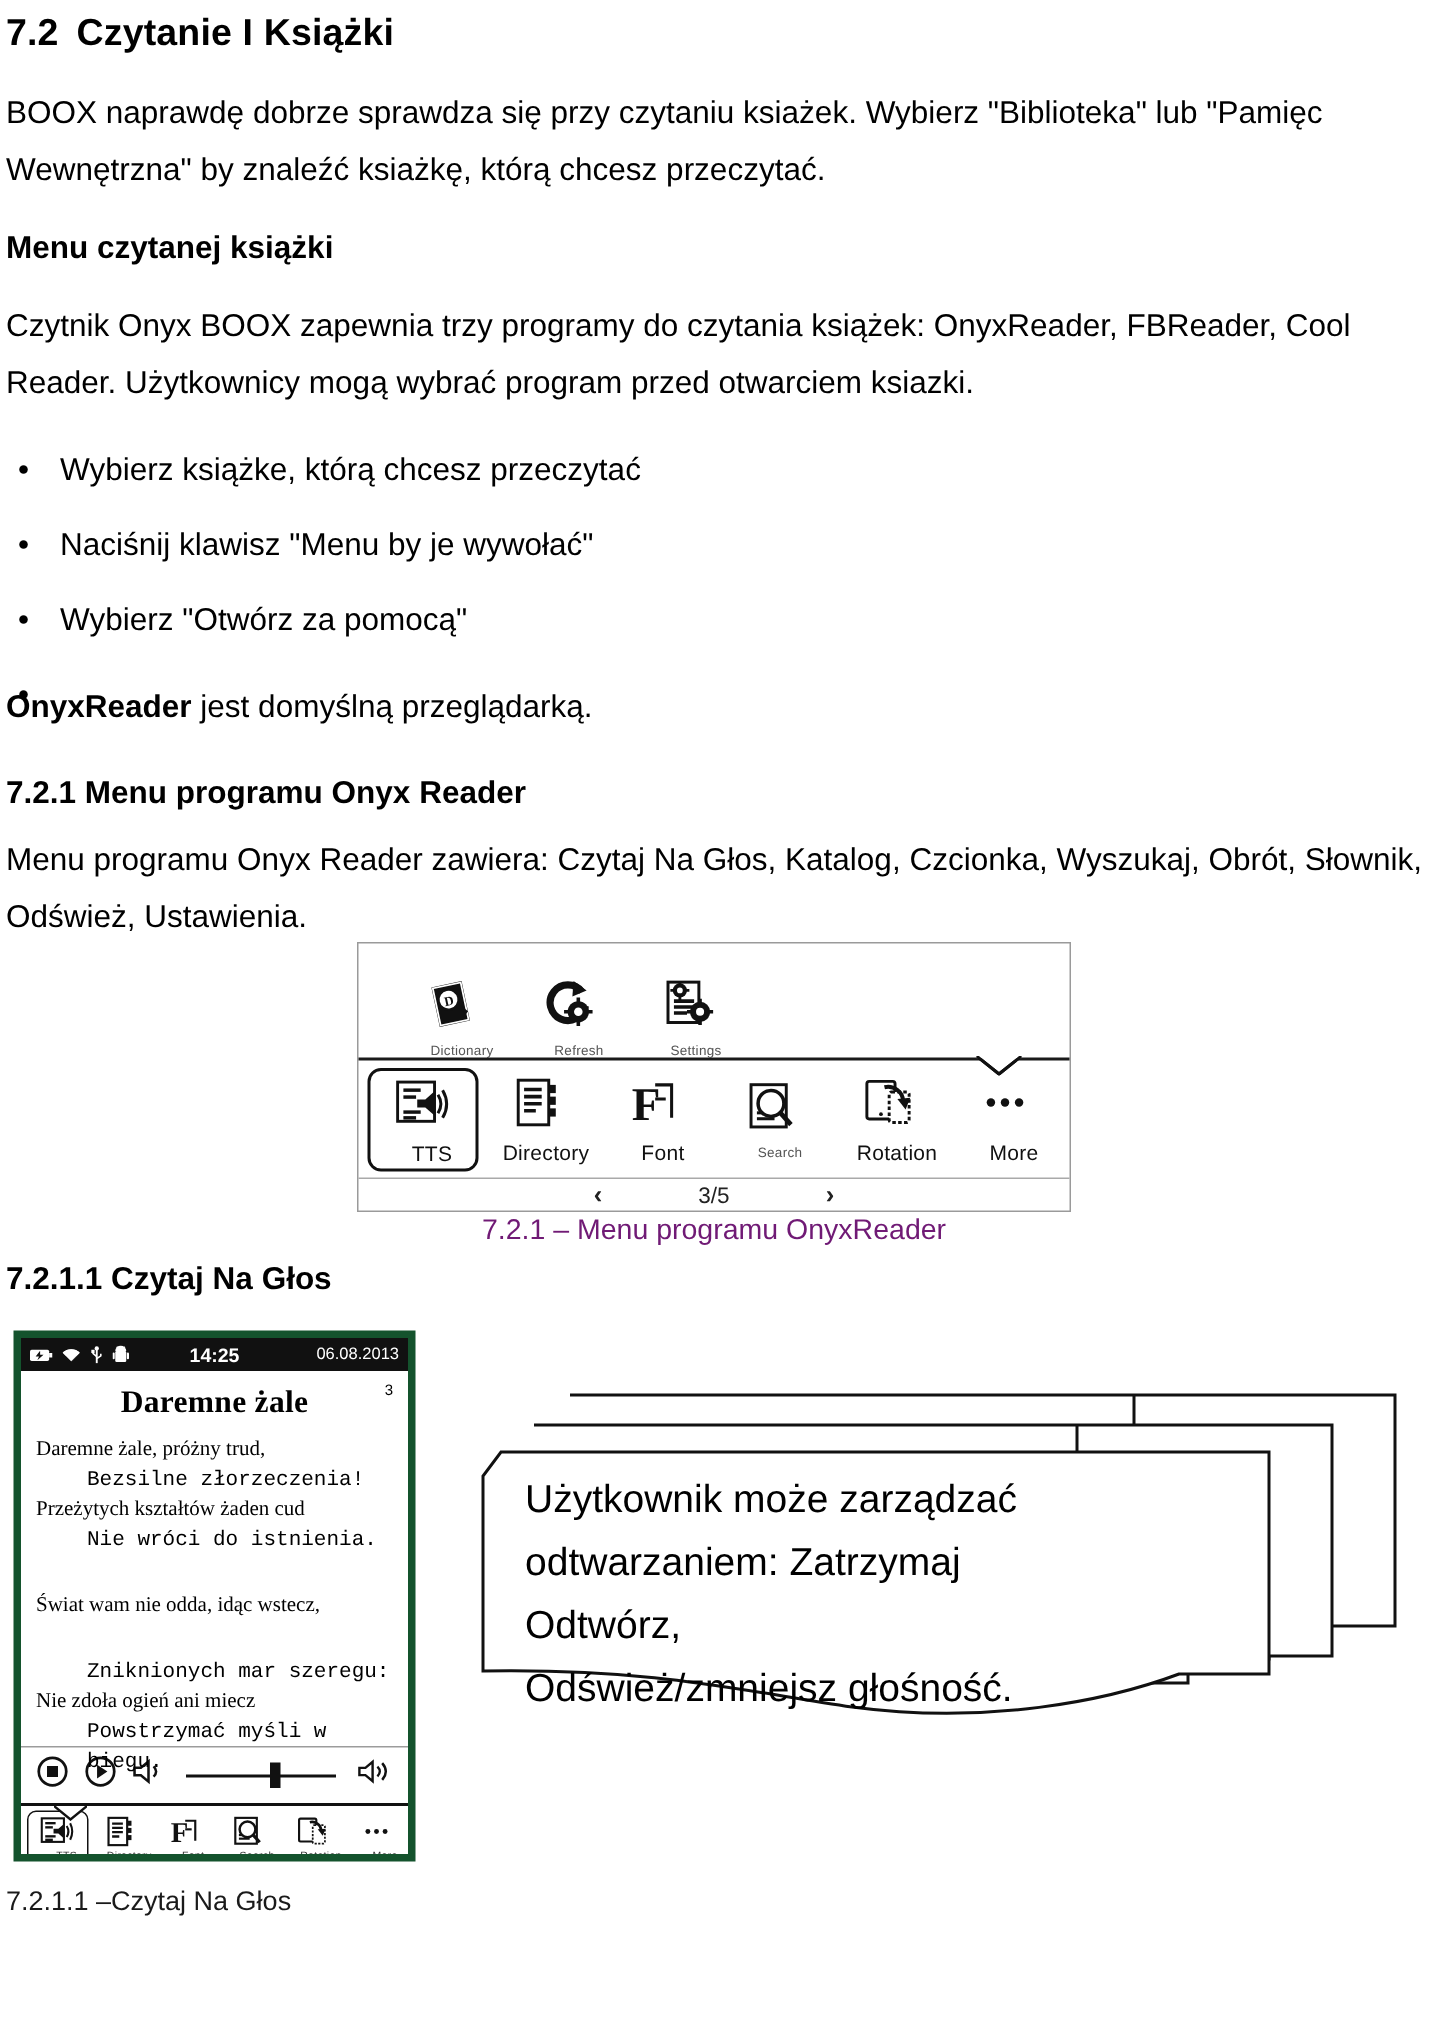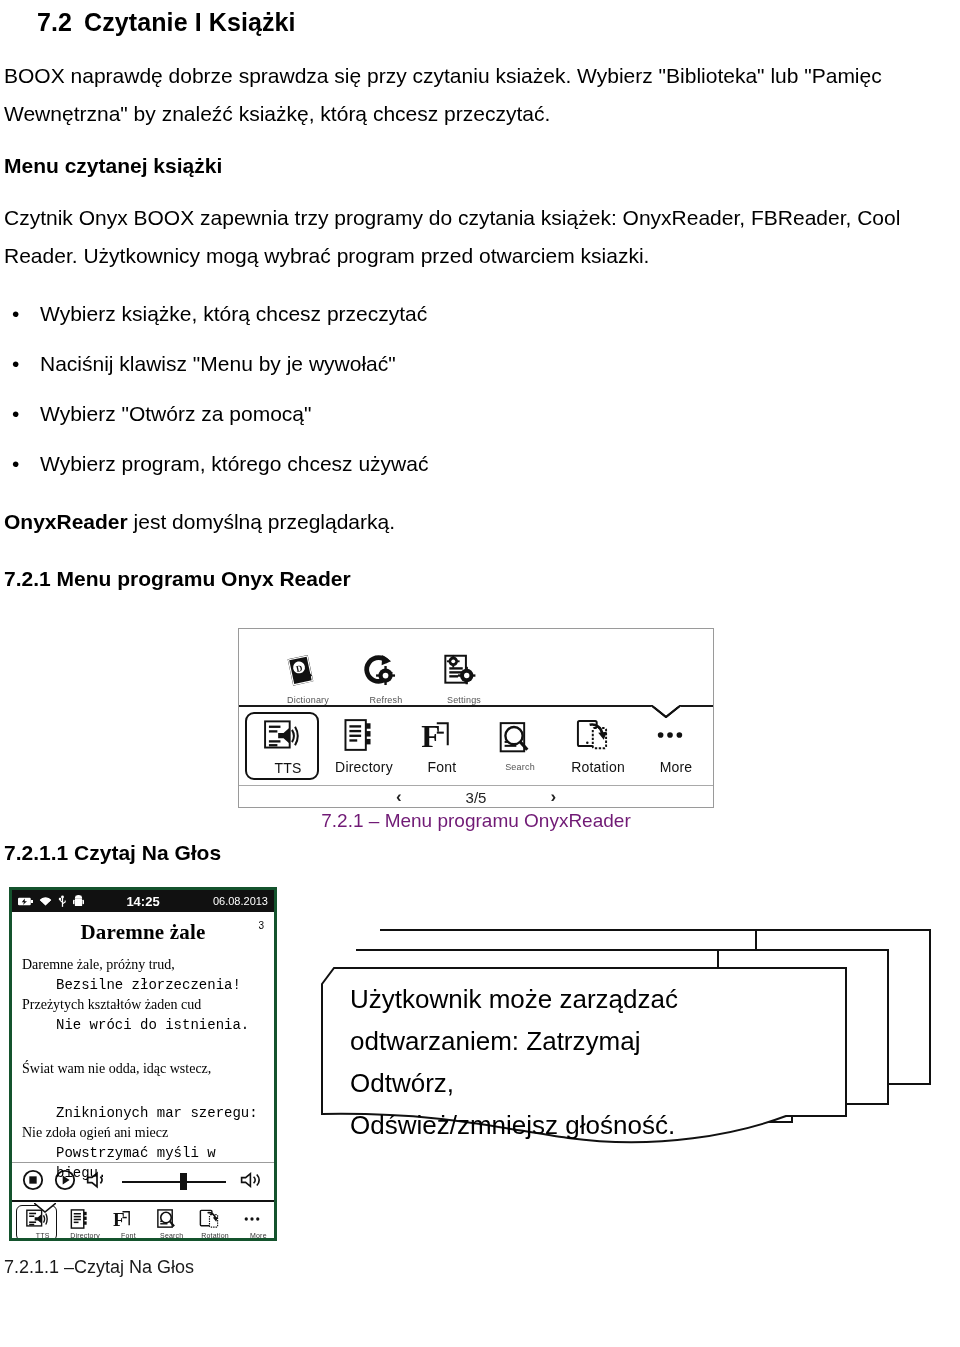--- a/index.html
+++ b/index.html
@@ -11,21 +11,21 @@
     position:relative;
     overflow:hidden;
   }
   .page{position:relative;width:960px;height:1347px;padding:0;box-sizing:border-box;}
 
   
   .h2{
     font-size:25px;font-weight:bold;letter-spacing:.1px;
     margin:8px 0 0 4px;
   }
-  .h2 .num{margin-right:12px;margin-left:33px;}
+  .h2 .num{margin-right:12px;}
   .h3{
     font-size:21px;font-weight:bold;margin:0 0 0 4px;
   }
   .para{
     font-size:21px;line-height:38px;margin:0 0 0 4px;
     max-width:944px;
   }
   .para.bold{font-weight:bold;}
   .gap-s{height:14px;}
   .gap-m{height:20px;}
@@ -87,21 +87,21 @@
 
   
   .h4{
     position:absolute;left:4px;top:833px;
     font-size:21px;font-weight:bold;
   }
 
   
   .device{
     position:absolute;left:9px;top:879px;width:268px;height:354px;
-    border:3px solid #14532d;box-sizing:border-box;background:#fff;
+    border:5px solid #14532d;box-sizing:border-box;background:#fff;
     overflow:hidden;
   }
   .dev-status{
     height:22px;background:#111;color:#fff;display:flex;align-items:center;
     font-size:12px;font-weight:bold;position:relative;padding:0 6px;box-sizing:border-box;
   }
   .dev-status .sysicons{display:flex;align-items:center;gap:6px;}
   .dev-status .clock{position:absolute;left:0;right:0;text-align:center;font-size:13px;}
   .dev-status .date{margin-left:auto;font-size:11px;font-weight:normal;}
   .dev-page{
@@ -163,36 +163,37 @@
   <div class="gap-s"></div>
 
   <p class="para">Czytnik Onyx BOOX zapewnia trzy programy do czytania książek: OnyxReader, FBReader, Cool Reader. Użytkownicy mogą wybrać program przed otwarciem ksiazki.</p>
 
   <div class="gap-s"></div>
 
   <ul class="bullets">
     <li><span class="dot">•</span><span>Wybierz książke, którą chcesz przeczytać</span></li>
     <li><span class="dot">•</span><span>Naciśnij klawisz "Menu by je wywołać"</span></li>
     <li><span class="dot">•</span><span>Wybierz "Otwórz za pomocą"</span></li>
-    <li><span class="dot">•</span><span>Wybierz program, którego chcesz używać</span></li>
+    <li><span class="dot">•</span></li>
   </ul>
 
   <div class="gap-s"></div>
 
   <p class="para"><b>OnyxReader</b><span> jest domyślną przeglądarką.</span></p>
 
   <div class="gap-l"></div>
 
   <div class="h3">
     <span>7.2.1</span>
     <span>Menu programu Onyx Reader</span>
   </div>
 
   <div class="gap-s"></div>
 
+  <p class="para">Menu programu Onyx Reader zawiera:  Czytaj Na Głos, Katalog, Czcionka, Wyszukaj, Obrót, Słownik, Odśwież, Ustawienia.</p>
 
   <div class="fig-menu-wrap">
     <div class="fig-menu">
 
       <div class="menu-row-top">
 
         <div class="mi small-lbl">
           <span class="glyph">
             <svg width="38" height="38" viewBox="0 0 48 48">
               <g transform="rotate(-12 24 24)">

